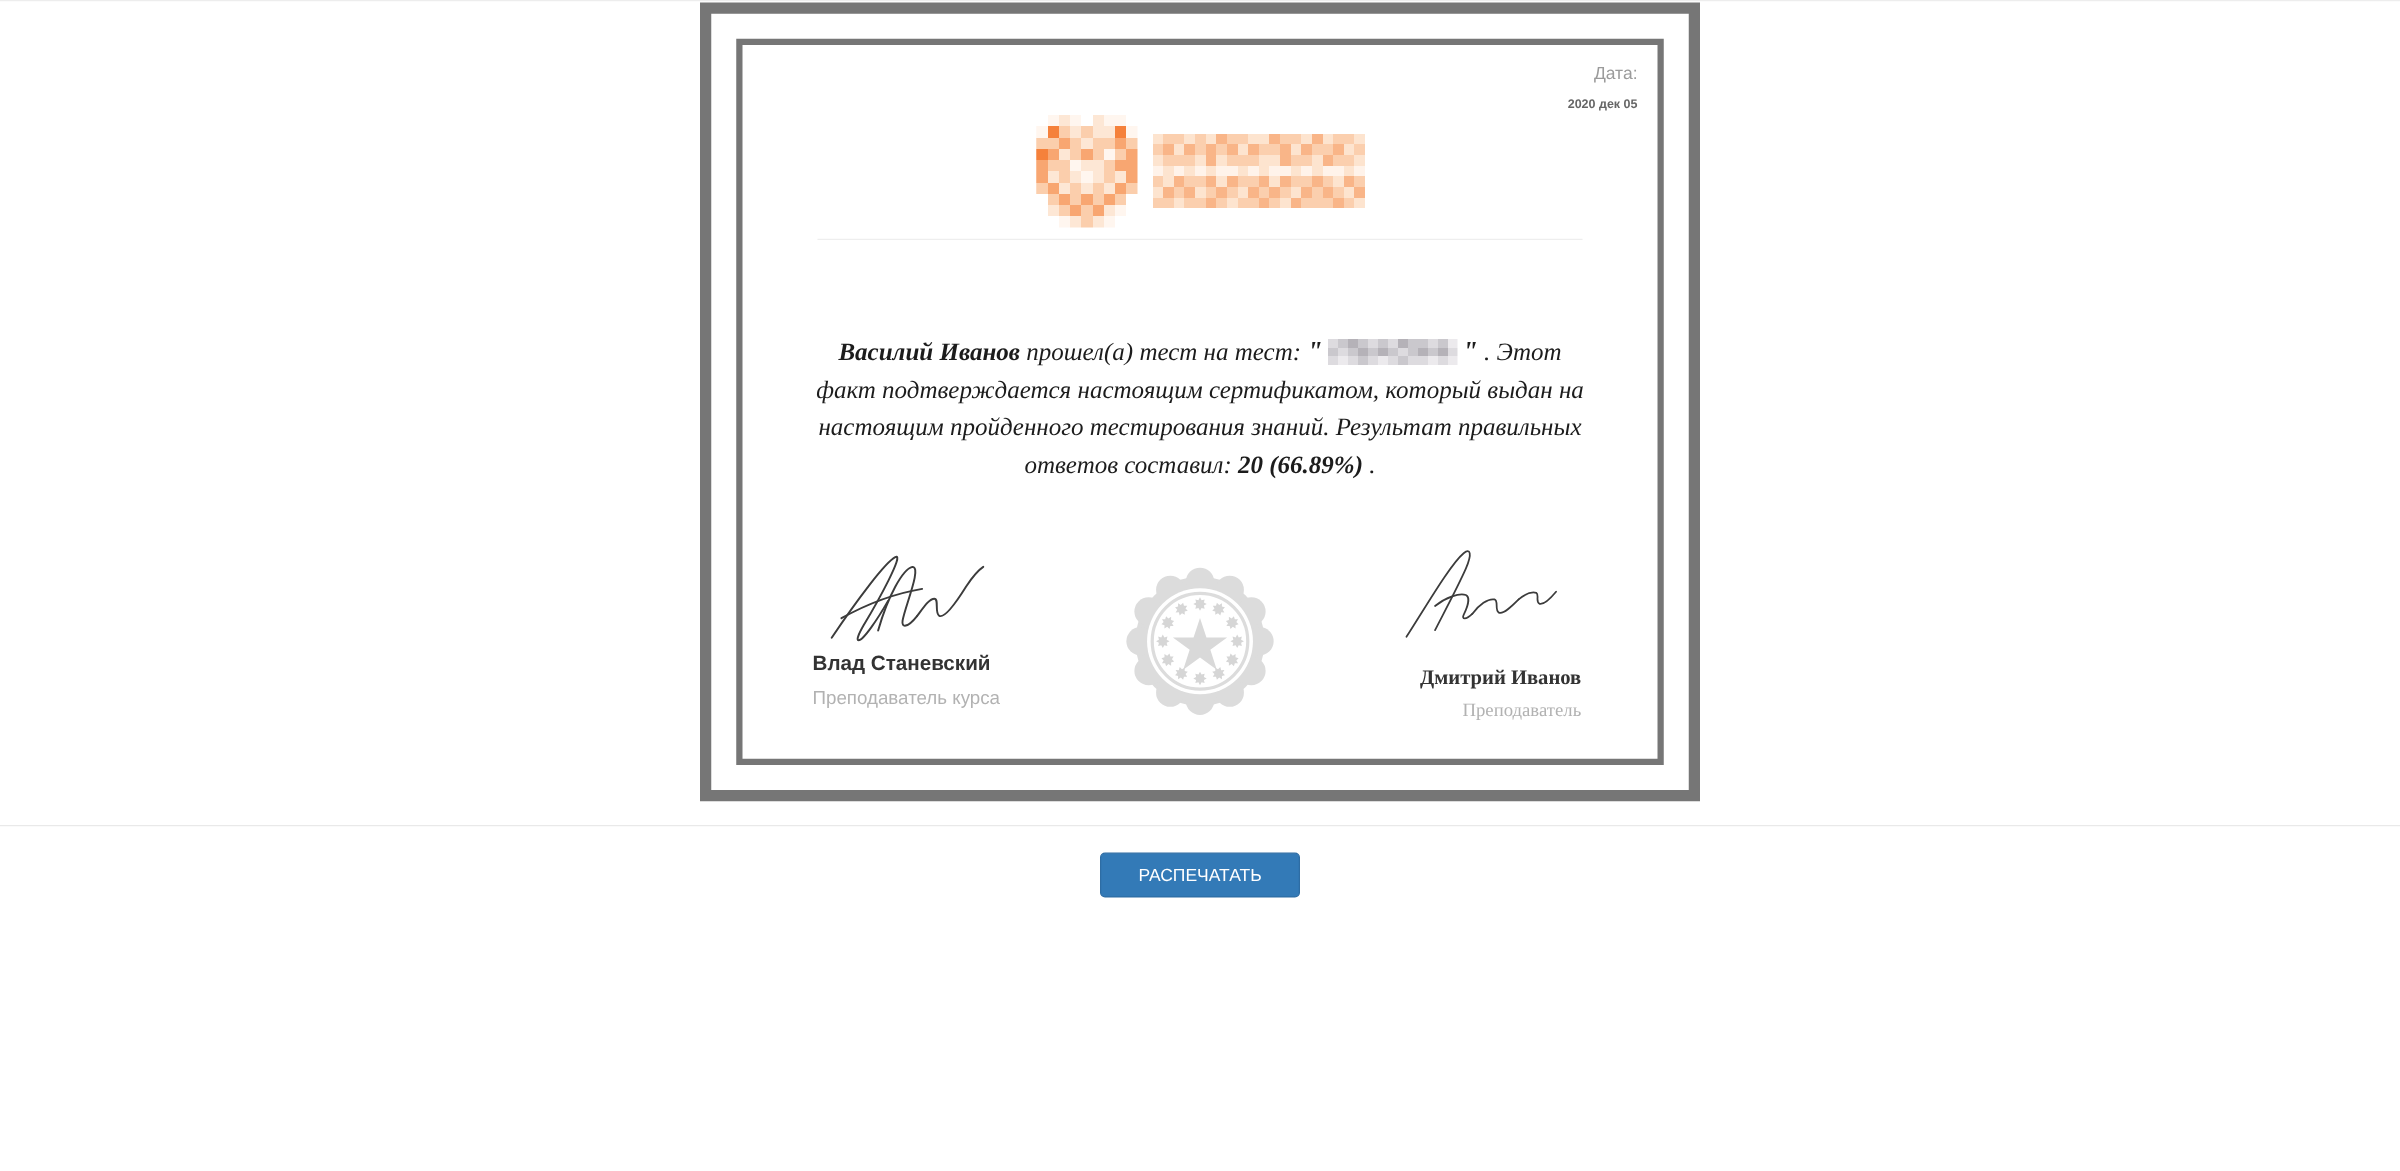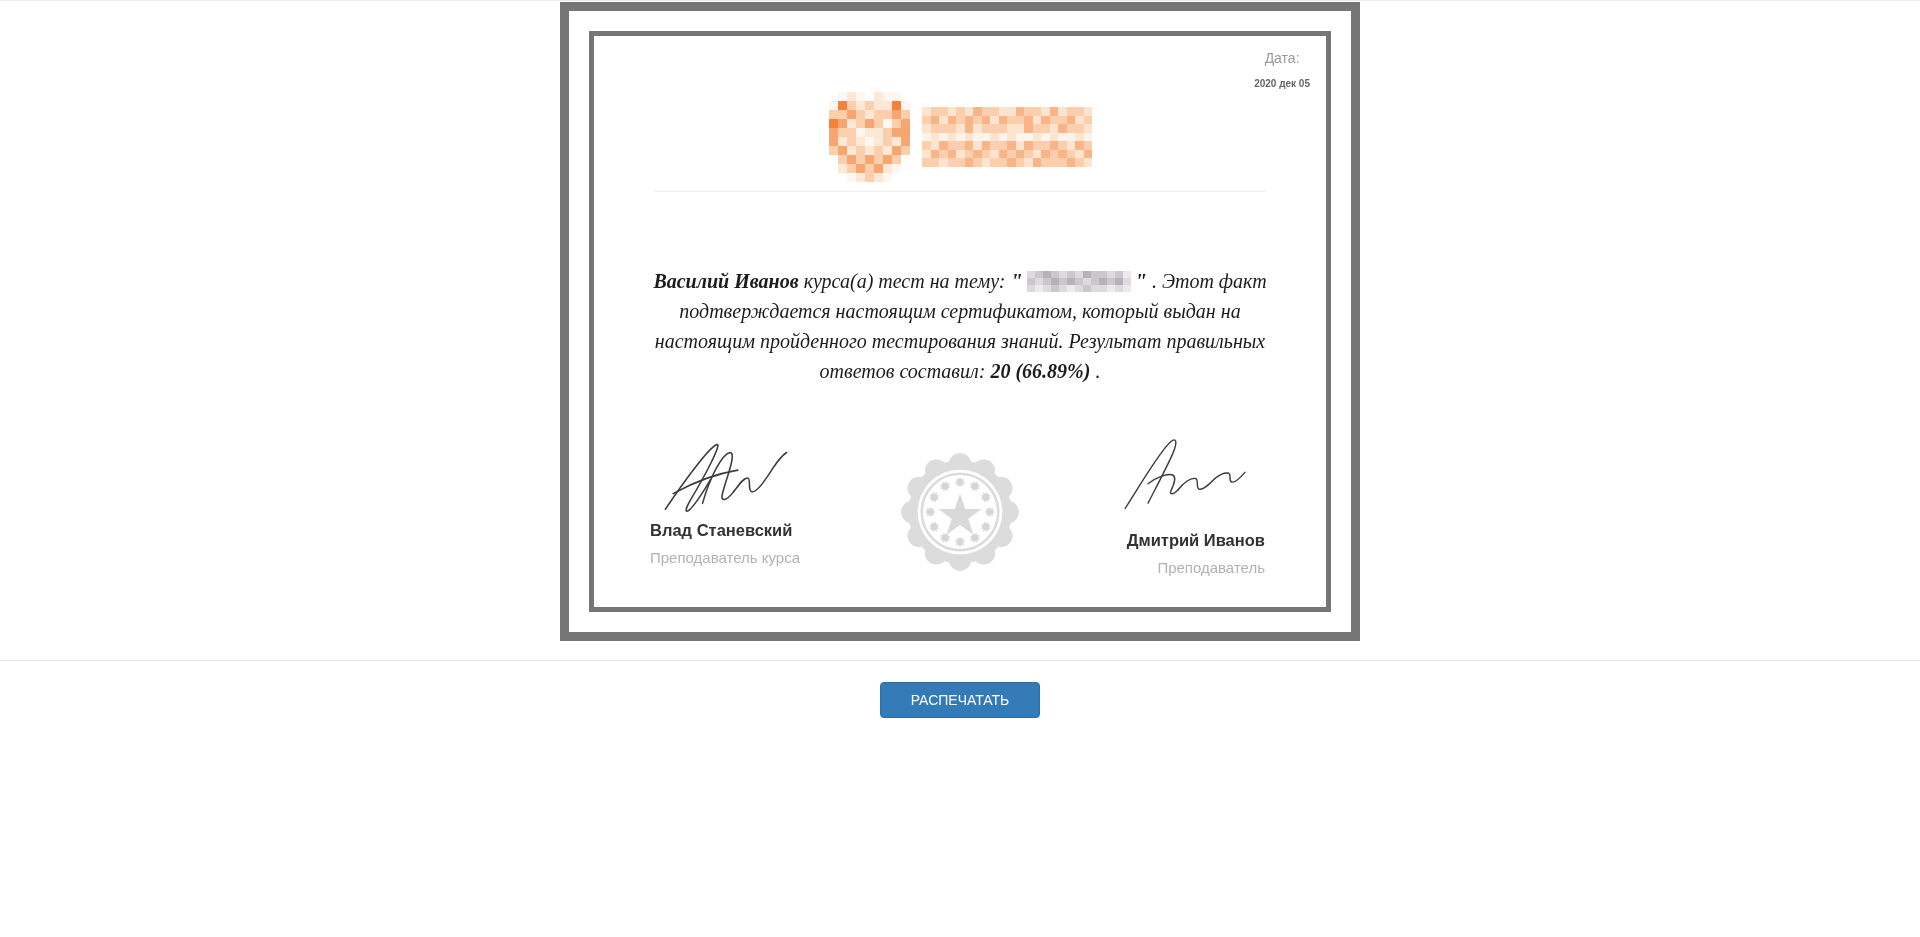--- a/index.html
+++ b/index.html
@@ -19,41 +19,41 @@
     background: #fff;
   }
   .cert-inner {
     width: 100%; height: 100%;
     border: 5px solid #767676;
     position: relative;
     background: #fff;
   }
   
   .date-block { position: absolute; top: 13px; right: 16px; text-align: right; }
-  .date-label { font-size: 14px; color: #9b9b9b; line-height: 18px; text-align: center; }
+  .date-label { font-size: 14px; color: #9b9b9b; line-height: 18px; }
   .date-value { font-size: 10px; color: #666; font-weight: bold; line-height: 18px; margin-top: 8px; }
   
   .logo-row { display: flex; justify-content: center; align-items: center; gap: 12px; padding-top: 56px; }
   .logo-icon, .logo-text, .topic-blur { font-size: 0; line-height: 0; }
   .logo-rule { width: 612px; margin: 9px auto 0; border: none; border-top: 1px solid #eee; }
   
   .cert-text {
     width: 622px; margin: 74px auto 0;
     font-family: "Liberation Serif", serif;
     font-style: italic;
     font-size: 20px; line-height: 30px;
     text-align: center; color: #1c1c1c;
   }
   .cert-text .emph { font-weight: bold; font-size: 20px; }
   .cert-text .quote { font-weight: bold; font-size: 22px; }
   .topic-blur { display: inline-block; vertical-align: -4px; margin: 0 4px; }
   
   .sig-row { position: relative; margin-top: 45px; padding: 0 61px 0 56px; display: flex; justify-content: space-between; }
   .sig-block { width: 175px; }
-  .sig-block.right { width: 165px; text-align: right; }
+  .sig-block.right { width: 165px; text-align: right; font-family: Liberation Serif, serif; }
   .sig-art { height: 88px; }
   .sig-art svg { stroke: #3c3c3c; stroke-width: 1.6; fill: none; stroke-linecap: round; }
   .sig-name { font-size: 16.5px; font-weight: bold; color: #333; margin-top: 2px; }
   .sig-block.right .sig-name { margin-top: 12px; }
   .sig-role { font-size: 15px; color: #b2b2b2; margin-top: 9px; }
   .seal {
     position: absolute; top: 19px; left: 50%;
     transform: translateX(-50%);
     width: 124px; height: 124px;
   }
@@ -306,21 +306,21 @@
             <rect x="144.5" y="51" width="8.5" height="8.5" fill="#f9b588"></rect>
             <rect x="153" y="51" width="8.5" height="8.5" fill="#fbcfae"></rect>
             <rect x="161.5" y="51" width="8.5" height="8.5" fill="#fde4cf"></rect>
           </svg></span>
     </div>
 
     <hr class="logo-rule">
 
     <p class="cert-text">
       <span class="emph">Василий Иванов</span>
-      <span>курса(а) тест на тему:</span>
+      <span>прошел(а) тест на тест:</span>
       <span class="quote">"</span><span class="topic-blur"><svg width="104" height="21" shape-rendering="crispEdges">
             <rect x="0" y="0" width="8" height="7" fill="#dddbdf"></rect>
             <rect x="8" y="0" width="8" height="7" fill="#cac8cd"></rect>
             <rect x="16" y="0" width="8" height="7" fill="#b5b2b8"></rect>
             <rect x="24" y="0" width="8" height="7" fill="#cac8cd"></rect>
             <rect x="32" y="0" width="8" height="7" fill="#dddbdf"></rect>
             <rect x="40" y="0" width="8" height="7" fill="#cac8cd"></rect>
             <rect x="48" y="0" width="8" height="7" fill="#dddbdf"></rect>
             <rect x="56" y="0" width="8" height="7" fill="#b5b2b8"></rect>
             <rect x="64" y="0" width="8" height="7" fill="#cac8cd"></rect>

